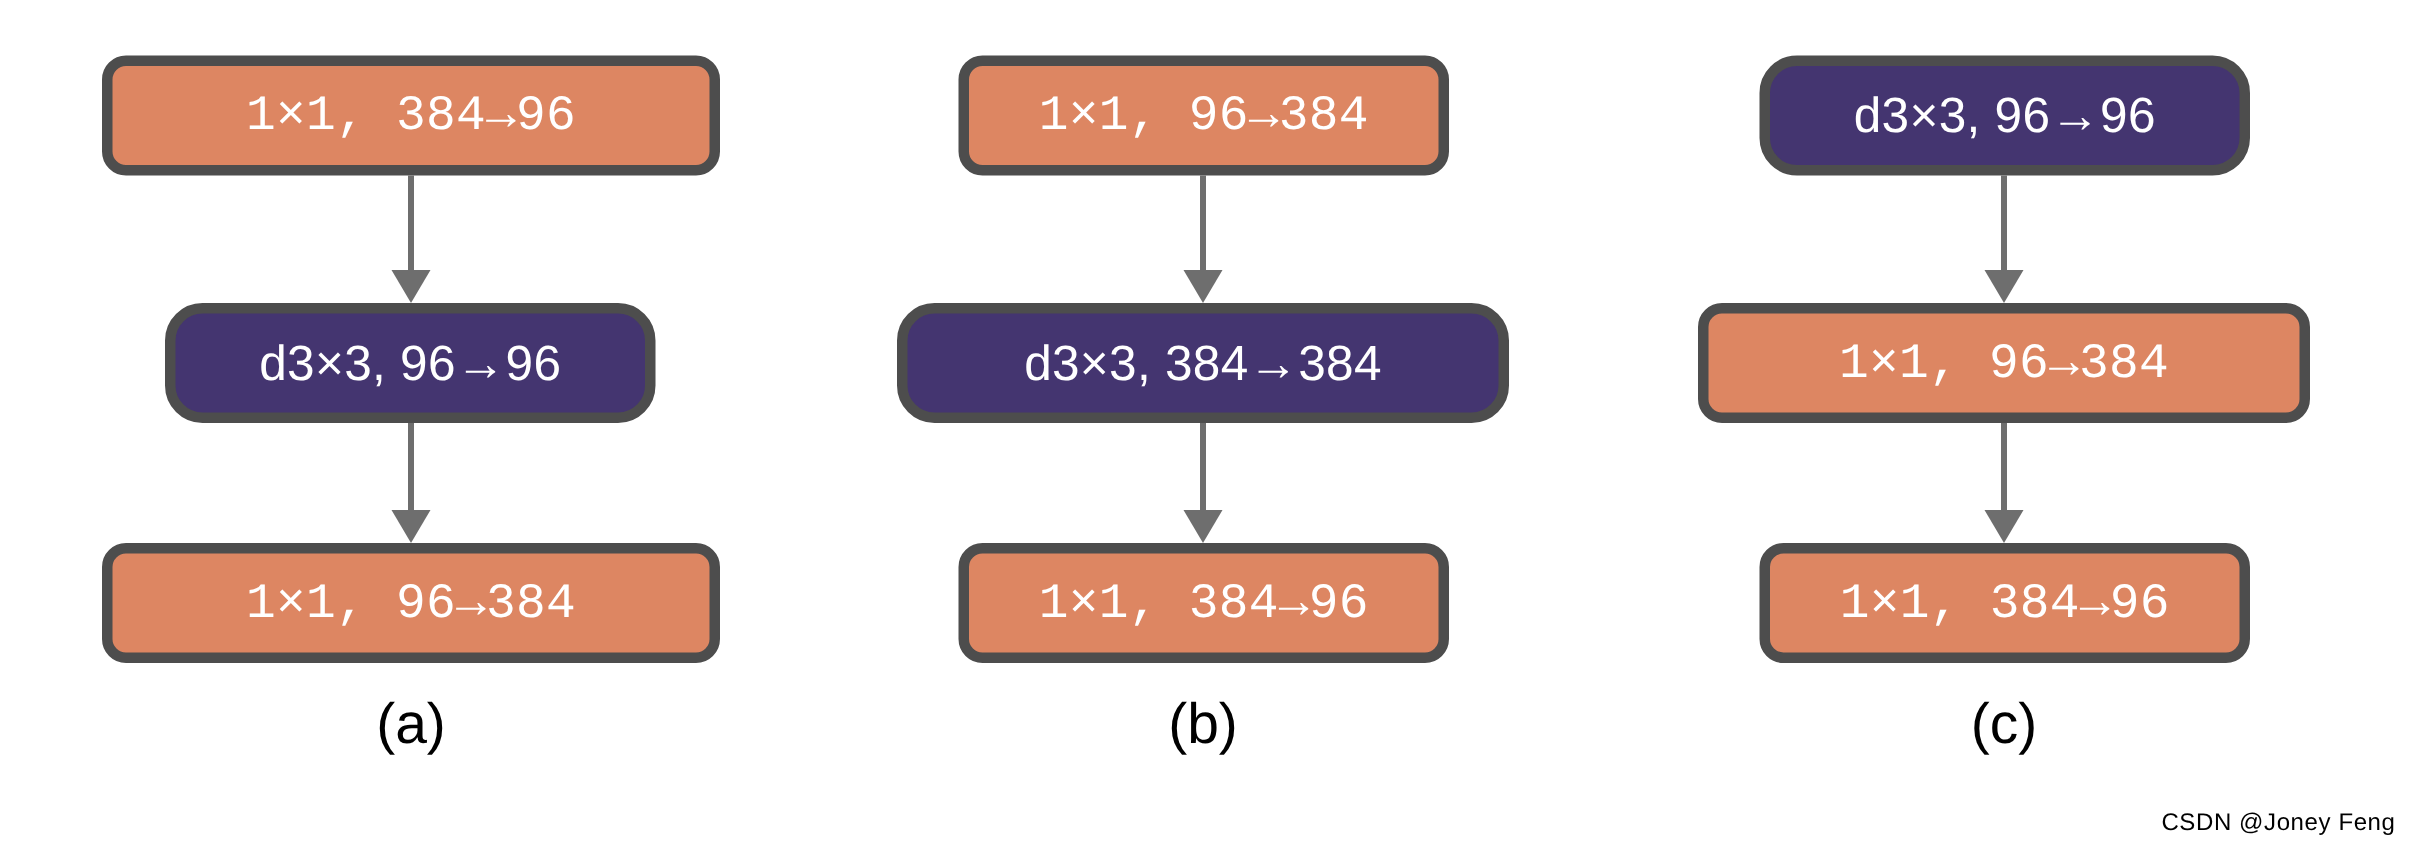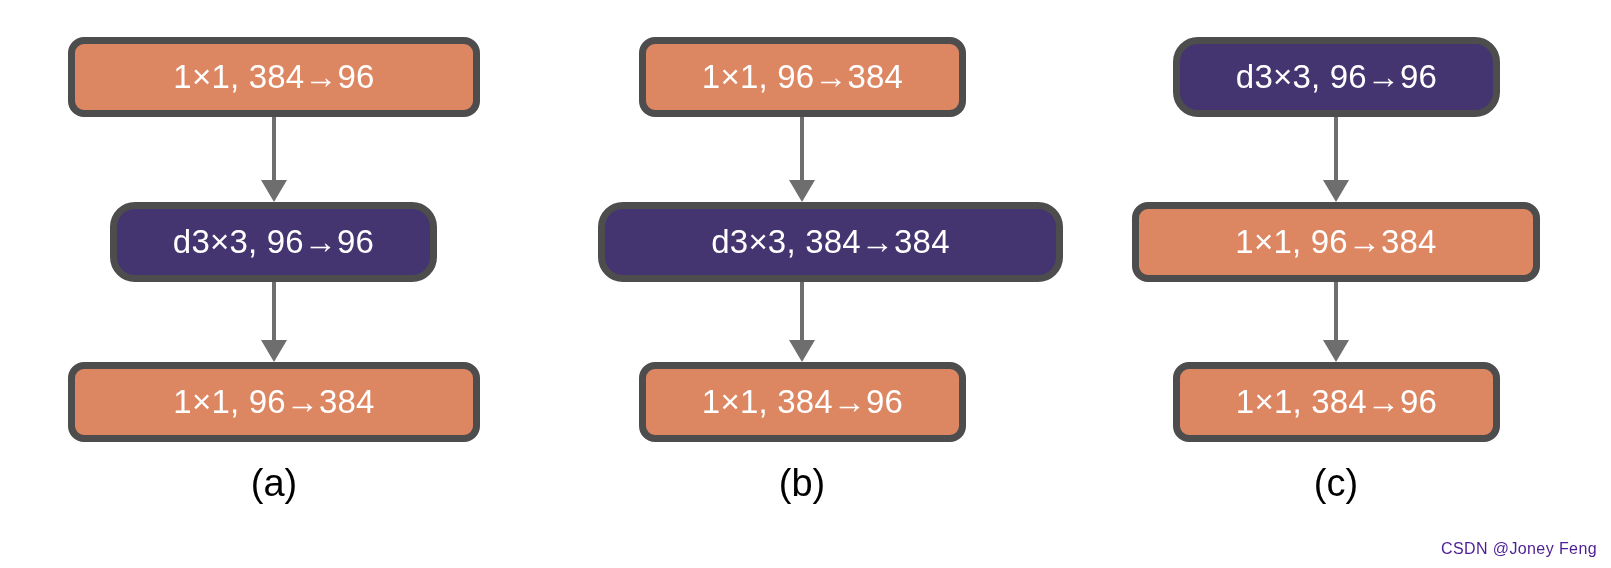--- a/index.html
+++ b/index.html
@@ -41,21 +41,21 @@
     border: 7px solid #4d4d4d;
     border-radius: 16px;
     display: flex;
     align-items: center;
     justify-content: center;
     color: #ffffff;
     font-size: 33px;
     letter-spacing: 0.2px;
     white-space: nowrap;
   }
-  .node.orange { background: #dd8662; }
+  .node.orange { background: #dd8662; font-family: Liberation Mono, monospace; }
   .node.purple { background: #443570; border-radius: 25px; }
 
   
   .row1 { top: 37px; }
   .row2 { top: 202px; }
   .row3 { top: 362px; }
 
   
   .w-wide   { width: 412px; }
   .w-narrow { width: 327px; }
@@ -94,21 +94,21 @@
     text-align: center;
     font-size: 38px;
     color: #000000;
   }
 
   .watermark {
     position: absolute;
     right: 14px;
     bottom: 10px;
     font-size: 16px;
-    color: #4c1d95;
+    color: #000000;
     letter-spacing: 0.4px;
   }
 </style>
 </head>
 <body>
 
 <div class="diagram">
 
   <div class="column" id="col-a">
     <div class="node orange row1 w-wide">1×1, 384→96</div>
@@ -124,21 +124,21 @@
     <div class="node orange row3 w-wide">1×1, 96→384</div>
     <div class="caption">(a)</div>
   </div>
 
   <div class="column" id="col-b">
     <div class="node orange row1 w-narrow" style="left:41px">1×1, 96→384</div>
     <div class="arrow a1" style="left:191px">
       <div class="shaft"></div>
       <div class="head"></div>
     </div>
-    <div class="node purple row2" style="left:0px;width:465px">d3×3, 384→384</div>
+    <div class="node purple row2" style="left:0px;width:408px">d3×3, 384→384</div>
     <div class="arrow a2" style="left:191px">
       <div class="shaft"></div>
       <div class="head"></div>
     </div>
     <div class="node orange row3 w-narrow" style="left:41px">1×1, 384→96</div>
     <div class="caption">(b)</div>
   </div>
 
   <div class="column" id="col-c">
     <div class="node purple row1 w-narrow" style="left:41px">d3×3, 96→96</div>

